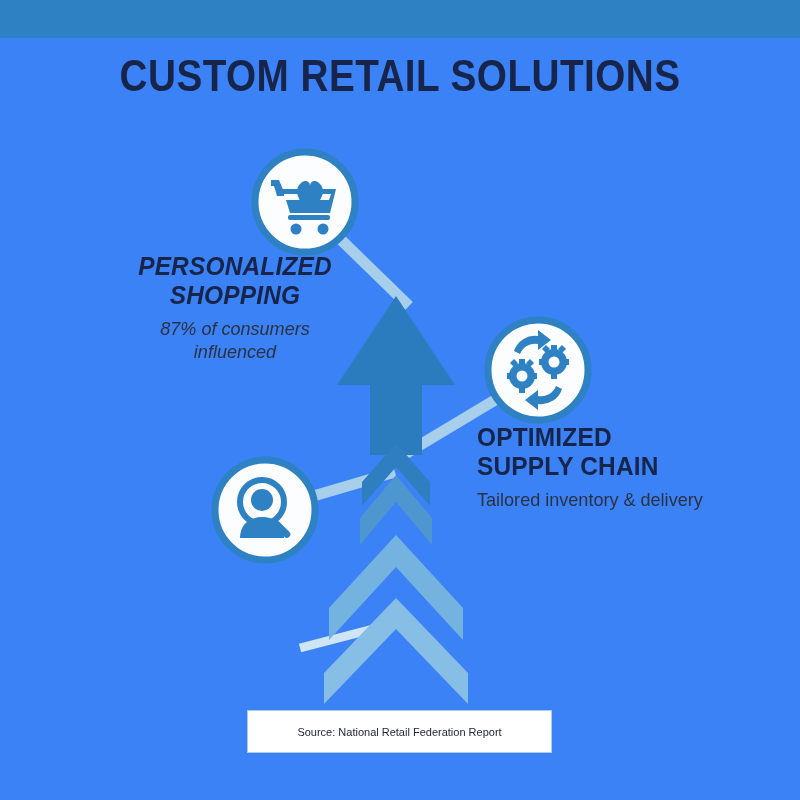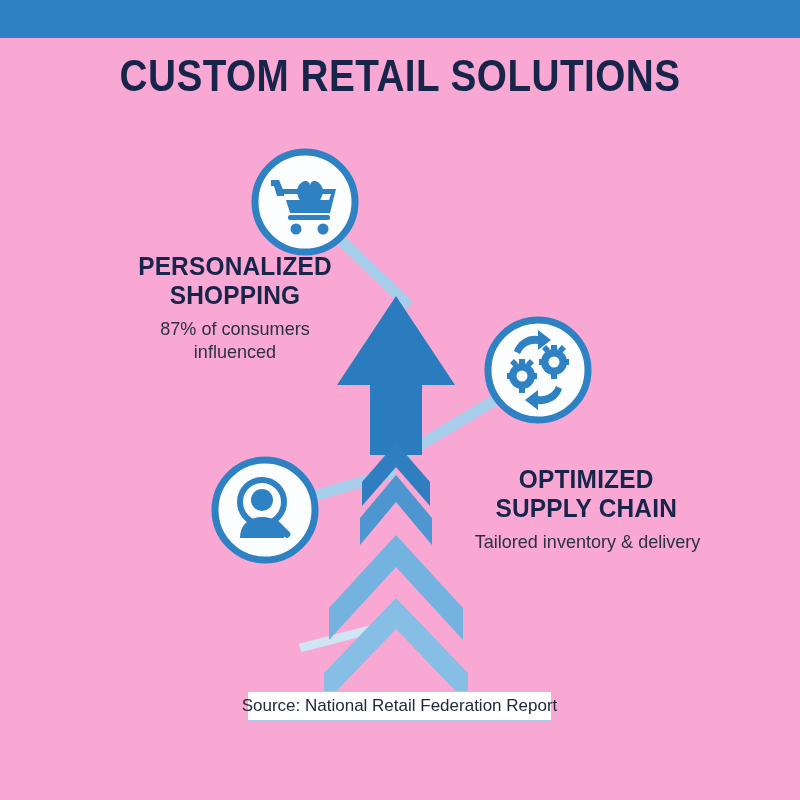--- a/index.html
+++ b/index.html
@@ -10,21 +10,21 @@
     width: 800px;
     height: 800px;
     background: #ffffff;
     font-family: "Liberation Sans", sans-serif;
     overflow: hidden;
   }
   #infographic {
     position: relative;
     width: 800px;
     height: 800px;
-    background: #f9a8d4;
+    background: #3b82f6;
     overflow: hidden;
   }
   
   .top-bar {
     position: absolute;
     top: 0;
     left: 0;
     width: 800px;
     height: 38px;
     background: #2E81C2;
@@ -74,58 +74,58 @@
     color: #2C3142;
     line-height: 1.2;
     margin-top: 7px;
     transform: scaleX(0.95);
   }
   .t-personalized {
     left: 120px;
     top: 252px;
     width: 230px;
     text-align: center;
+    font-style: italic;
   }
   .t-personalized .node-title { transform-origin: center top; }
   .t-personalized .node-sub { transform-origin: center top; }
 
   .t-supply {
-    left: 464px;
+    left: 477px;
     top: 423px;
     width: 260px;
-    text-align: center;
-    margin-top: 42px;
+    text-align: left;
   }
   .t-supply .node-title { transform-origin: left top; }
   .t-supply .node-sub { transform-origin: left top; }
 
   .t-insights {
     left: 146px;
     top: 572px;
     width: 240px;
     text-align: left;
   }
   .t-insights .node-title { transform-origin: left top; }
   .t-insights .node-sub { transform-origin: left top; }
 
   
   .source-box {
     position: absolute;
     left: 247px;
-    top: 691px;
+    top: 710px;
     width: 305px;
-    height: 30px;
+    height: 43px;
     box-sizing: border-box;
     border: 1px solid #A9CDE8;
     background: #ffffff;
     display: flex;
     align-items: center;
     justify-content: center;
     font-family: "Liberation Sans Narrow", "Liberation Sans", sans-serif;
-    font-size: 17px;
+    font-size: 11px;
     color: #22293A;
     transform: scaleX(1);
     white-space: nowrap;
   }
 </style>
 </head>
 <body>
 
 <div id="infographic">
 

